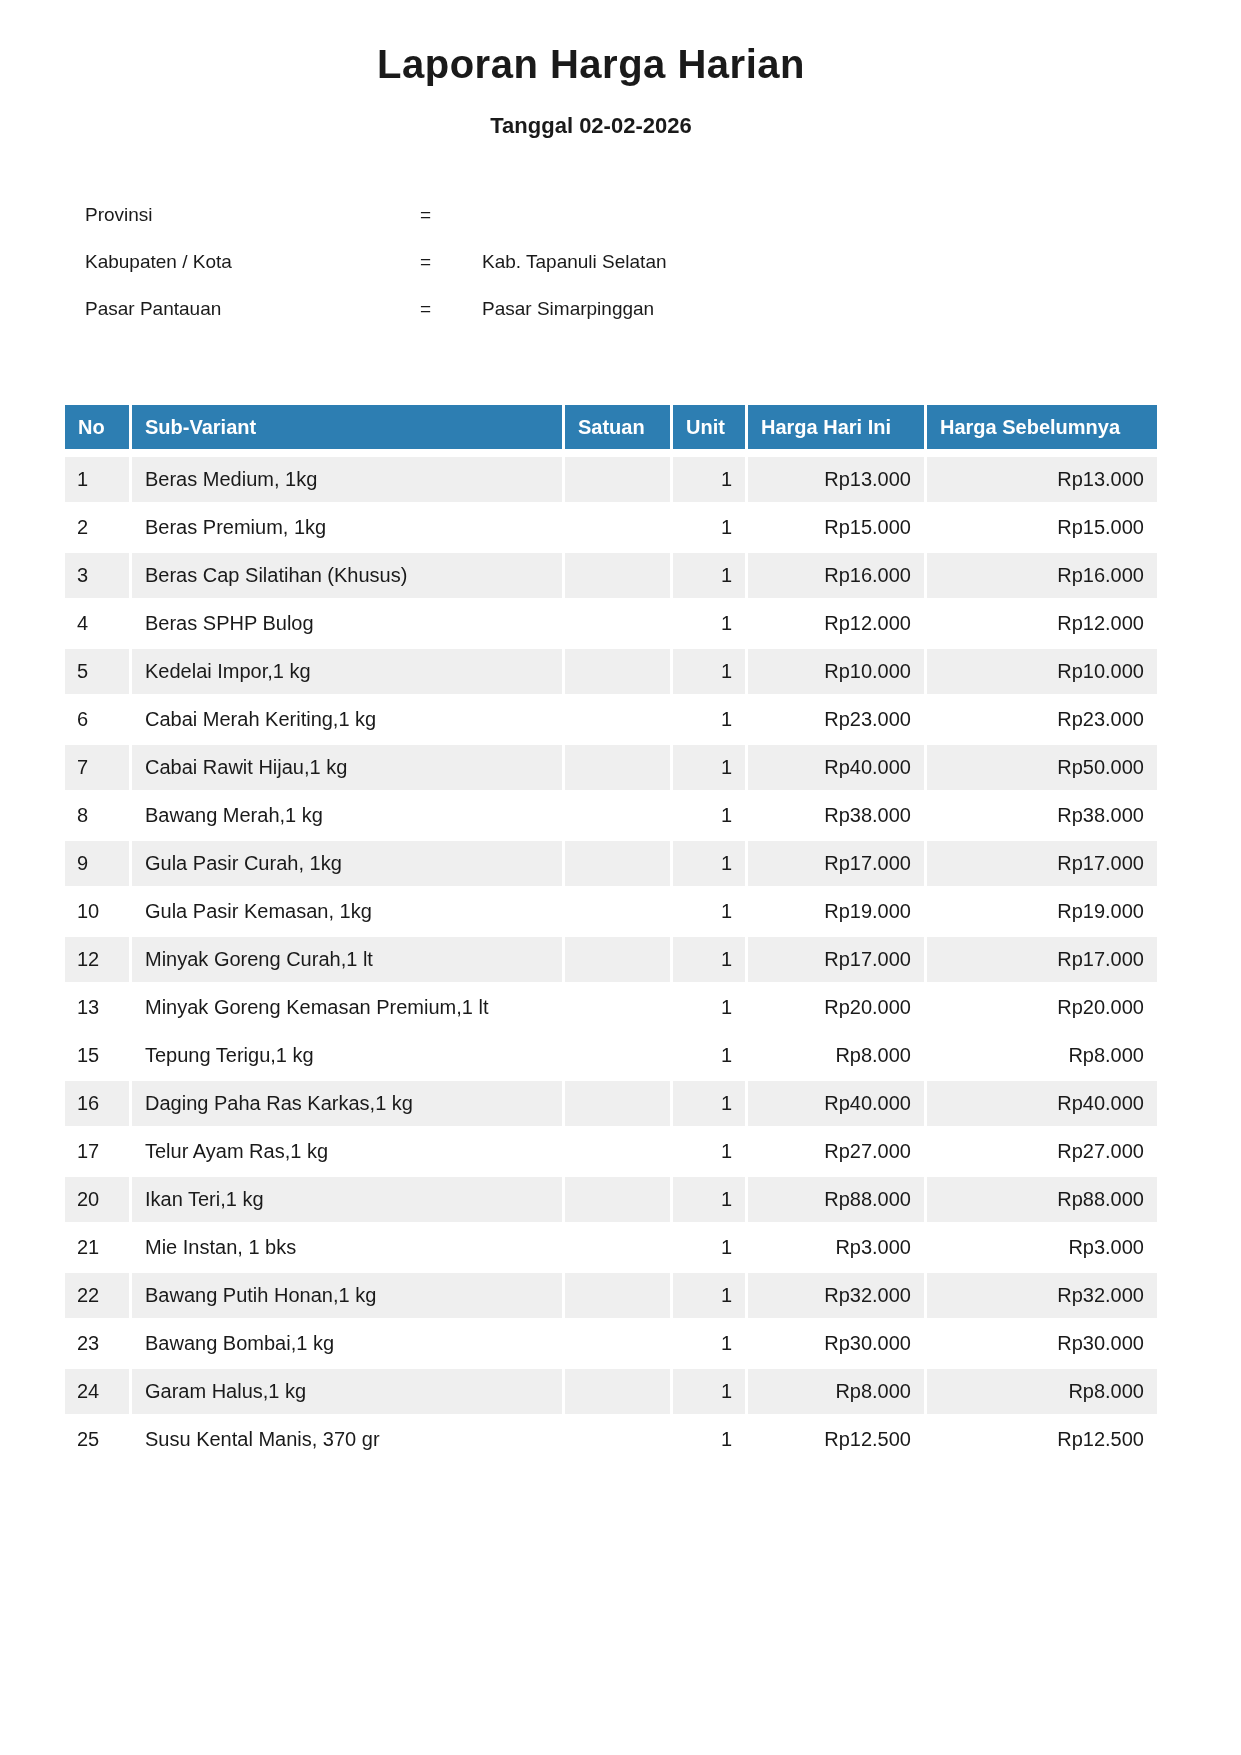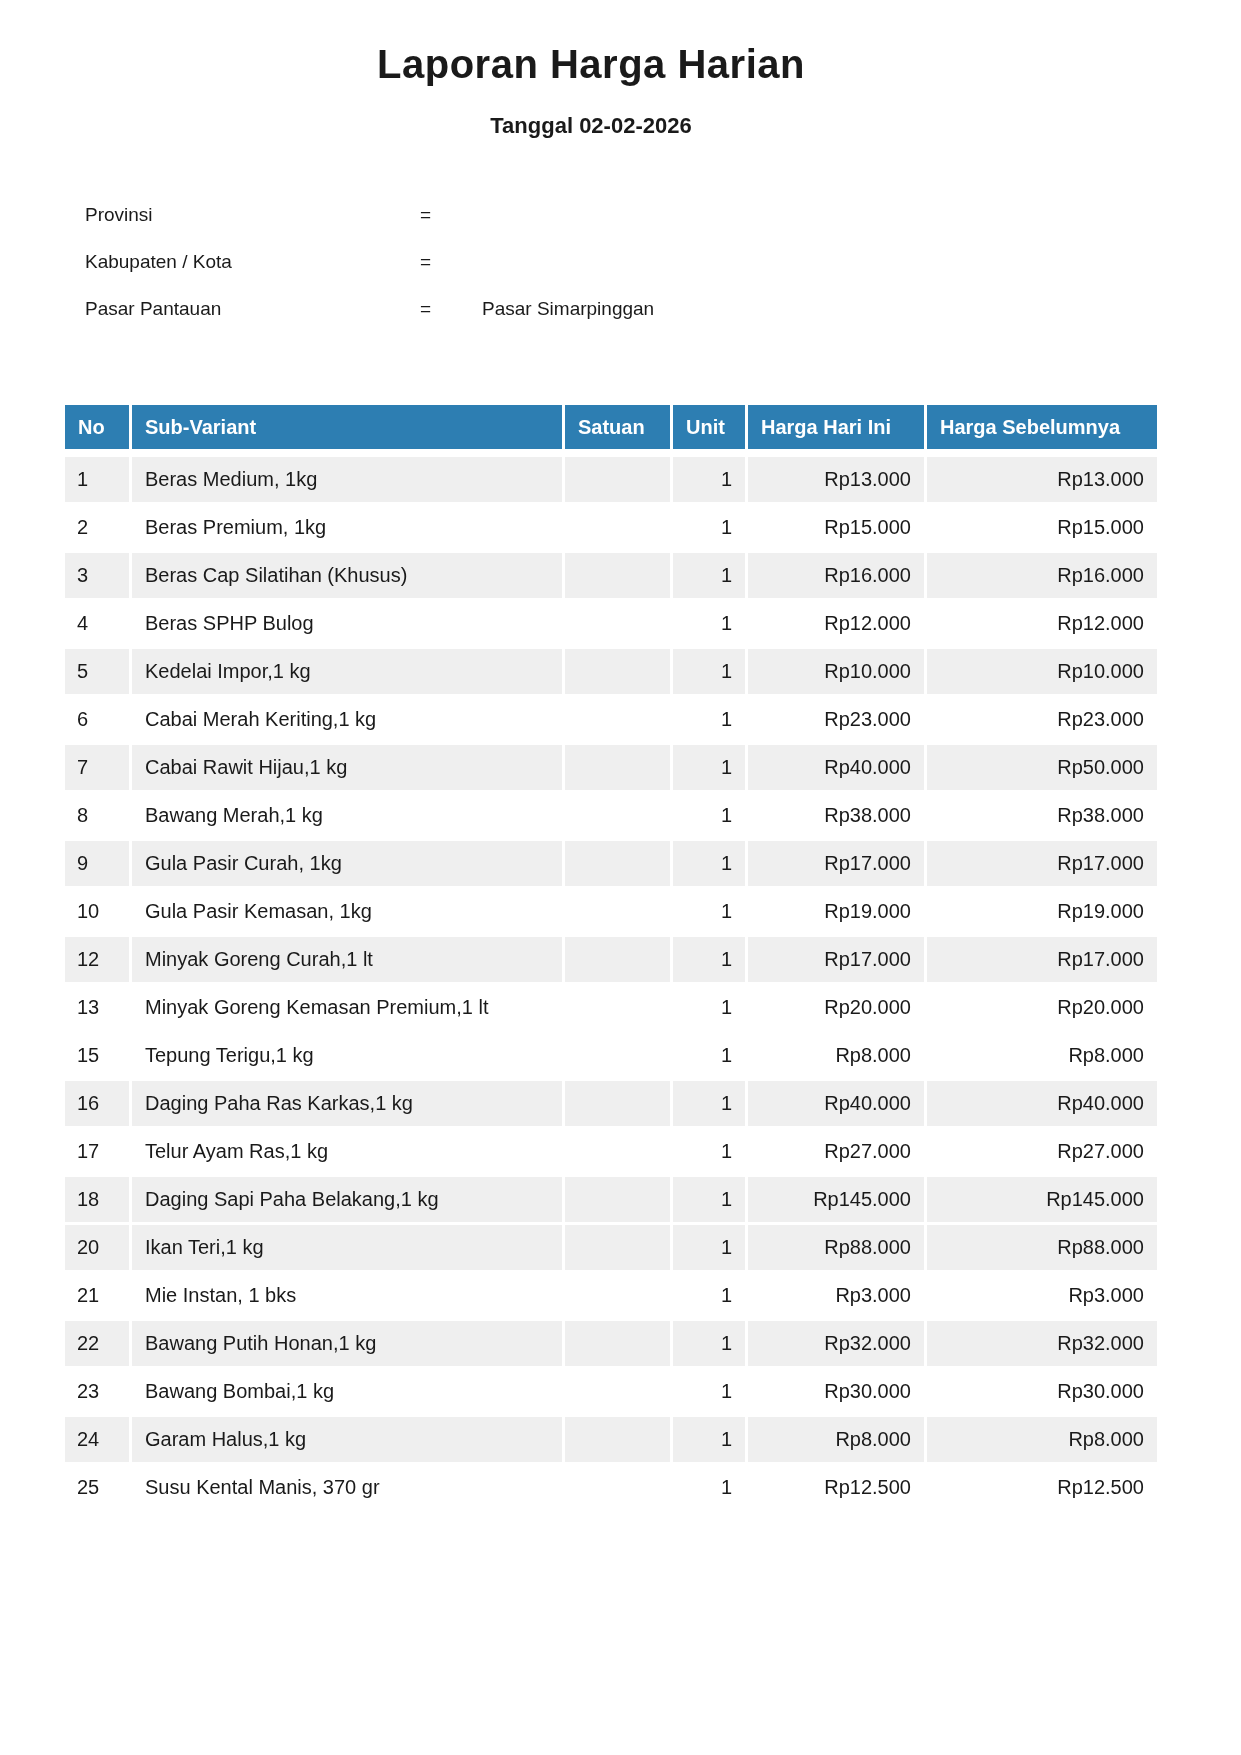--- a/index.html
+++ b/index.html
@@ -48,20 +48,21 @@
 </div>
 
 <div class="meta">
   <div class="meta-row">
     <span class="meta-label">Provinsi</span>
     <span class="meta-sep">=</span>
   </div>
   <div class="meta-row">
     <span class="meta-label">Kabupaten / Kota</span>
     <span class="meta-sep">=</span>
+    <span class="meta-value">Kab. Tapanuli Selatan</span>
   </div>
   <div class="meta-row">
     <span class="meta-label">Pasar Pantauan</span>
     <span class="meta-sep">=</span>
     <span class="meta-value">Pasar Simarpinggan</span>
   </div>
 </div>
 
 <table class="price">
   <colgroup>
@@ -200,28 +201,20 @@
   </tr>
       <tr>
     <td class="num">17</td>
     <td>Telur Ayam Ras,1 kg</td>
     <td></td>
     <td class="right">1</td>
     <td class="money">Rp27.000</td>
     <td class="money">Rp27.000</td>
   </tr>
       <tr class="alt">
-    <td class="num">18</td>
-    <td>Daging Sapi Paha Belakang,1 kg</td>
-    <td></td>
-    <td class="right">1</td>
-    <td class="money">Rp145.000</td>
-    <td class="money">Rp145.000</td>
-  </tr>
-      <tr class="alt">
     <td class="num">20</td>
     <td>Ikan Teri,1 kg</td>
     <td></td>
     <td class="right">1</td>
     <td class="money">Rp88.000</td>
     <td class="money">Rp88.000</td>
   </tr>
       <tr>
     <td class="num">21</td>
     <td>Mie Instan, 1 bks</td>

